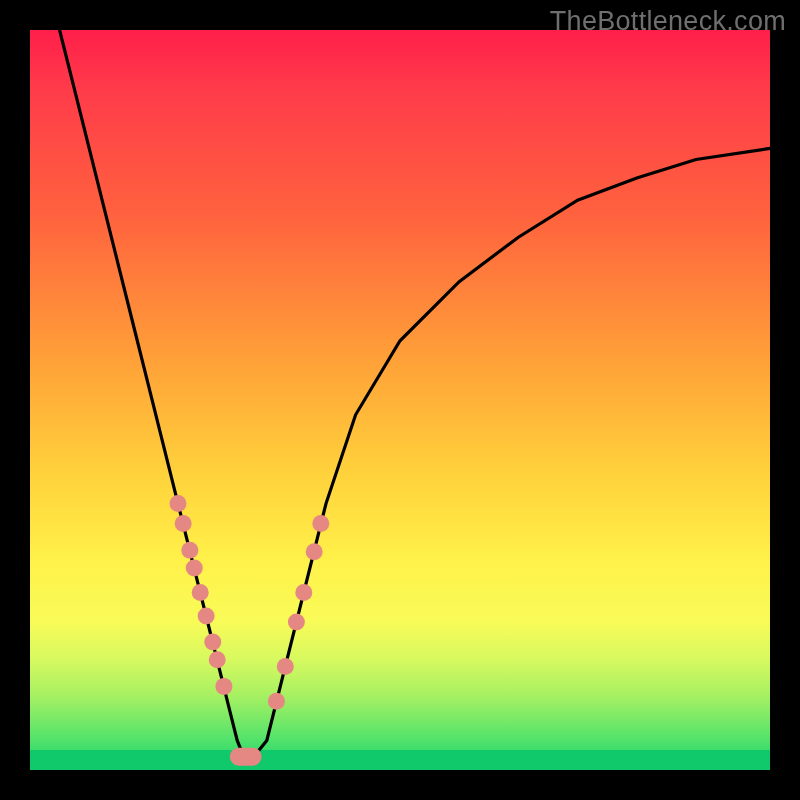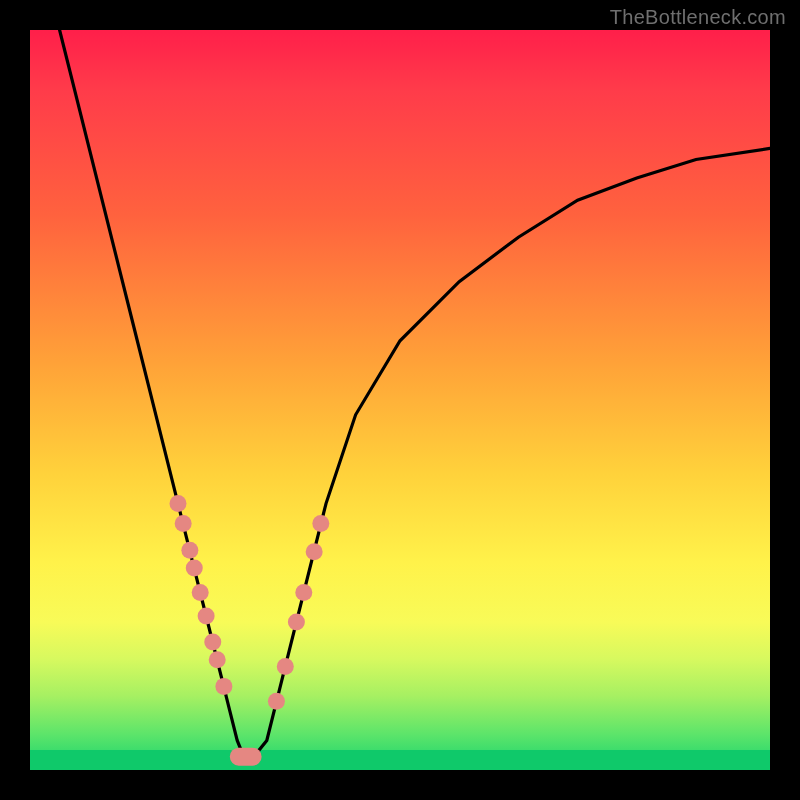--- a/index.html
+++ b/index.html
@@ -46,21 +46,21 @@
     right: 0;
     bottom: 0;
     height: 20px;
     background: #0fc96a;
   }
   .watermark {
     position: absolute;
     top: 6px;
     right: 14px;
     color: #6f6f6f;
-    font-size: 20px;
+    font-size: 27px;
     font-weight: 500;
     letter-spacing: 0.3px;
     user-select: none;
   }
   svg.overlay {
     position: absolute;
     top: 0;
     left: 0;
   }
   .dot {

